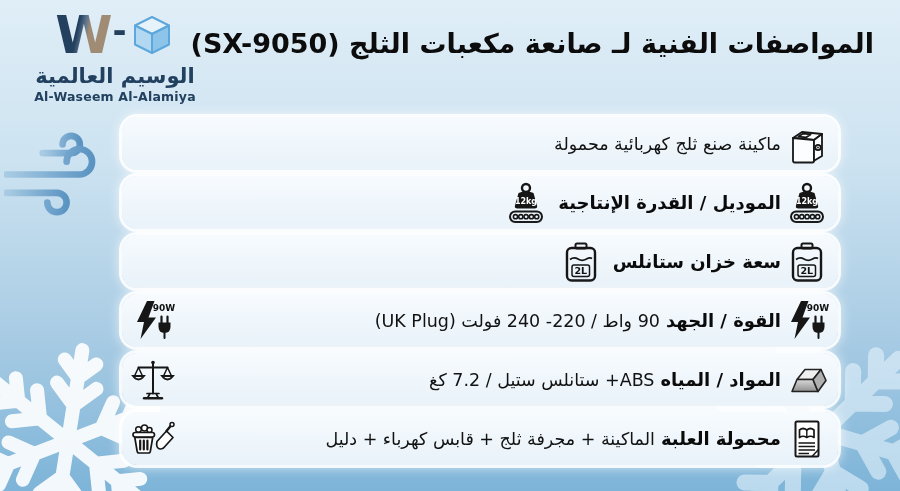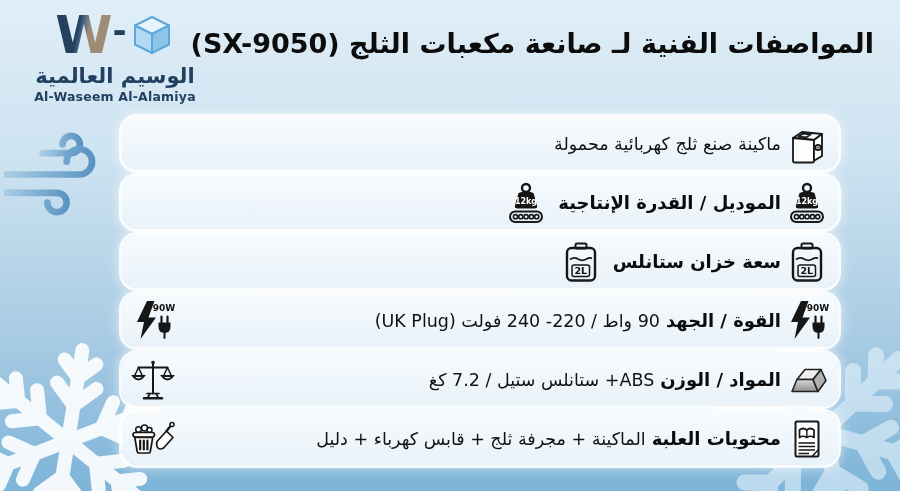--- a/index.html
+++ b/index.html
@@ -220,21 +220,21 @@
                 <stop offset="1" stop-color="#8f8f8f"></stop>
           </linearGradient>
             </defs>
           <g stroke="#222222" stroke-width="1.6" stroke-linejoin="round">
             <path d="M12 22.5 L20 12.5 L36 12.5 L28 22.5 Z" fill="#efefef"></path>
             <path d="M7 34.5 L12 22.5 H28 L33 34.5 Z" fill="url(#ing)"></path>
             <path d="M33 34.5 L28 22.5 L36 12.5 L41 23.5 Z" fill="#b0b0b0"></path>
           </g>
         </svg>
       </div>
-      <div class="row-label">المواد / الوزن</div>
+      <div class="row-label">المواد / المياه</div>
       <div class="row-value">ABS+ ستانلس ستيل / 7.2 كغ</div>
       <div class="icon-cell">
         <svg class="ic" width="44" height="46" viewBox="0 0 44 46">
           <g fill="none" stroke="#161616" stroke-linecap="round">
             <path d="M22 7 V36.5" stroke-width="2"></path>
             <path d="M7.5 10.5 H36.5" stroke-width="2"></path>
             <path d="M7.5 10.5 L3.5 19 M7.5 10.5 L11.5 19" stroke-width="1.5"></path>
             <path d="M2 19 Q7.5 26 13 19 Z" stroke-width="1.8"></path>
             <path d="M36.5 10.5 L32.5 19 M36.5 10.5 L40.5 19" stroke-width="1.5"></path>
             <path d="M31 19 Q36.5 26 42 19 Z" stroke-width="1.8"></path>
@@ -251,21 +251,21 @@
         <svg class="ic" width="44" height="46" viewBox="0 0 44 46">
           <g fill="#ffffff" stroke="#161616" stroke-linejoin="round">
             <rect x="10.5" y="5.5" width="23" height="35" rx="1.5" stroke-width="2"></rect>
             <path d="M14.5 14 Q18 11 21.8 14 Q25.5 11 29 14 V21.5 Q25.5 19 21.8 21.5 Q18 19 14.5 21.5 Z" fill="none" stroke-width="1.7"></path>
             <path d="M21.8 13.5 V21" fill="none" stroke-width="1.4"></path>
             <path d="M13.5 27 H30 M13.5 30.5 H30 M13.5 34 H30 M13.5 37.5 H24" fill="none" stroke-width="1.6"></path>
             <path d="M33.5 33.5 L27 40.5" fill="none" stroke-width="1.4"></path>
           </g>
         </svg>
       </div>
-      <div class="row-label">محتويات العلبة</div>
+      <div class="row-label">محمولة العلبة</div>
       <div class="row-value">الماكينة + مجرفة ثلج + قابس كهرباء + دليل</div>
       <div class="icon-cell">
         <svg class="ic" width="46" height="46" viewBox="0 0 46 46">
           <g fill="#ffffff" stroke="#161616" stroke-linejoin="round" stroke-linecap="round">
             <circle cx="8.5" cy="13.5" r="2.8" stroke-width="1.5"></circle>
             <circle cx="14.5" cy="12" r="3" stroke-width="1.5"></circle>
             <circle cx="19.5" cy="14" r="2.5" stroke-width="1.5"></circle>
             <rect x="3" y="16.5" width="21.5" height="4.5" rx="2.2" stroke-width="1.7"></rect>
             <path d="M4.8 21.5 H22.7 L20.3 35.5 Q20 37 18.5 37 H9 Q7.5 37 7.2 35.5 Z" stroke-width="1.7"></path>
             <path d="M10.2 24.5 V33.5 M13.8 24.5 V33.5 M17.4 24.5 V33.5" fill="none" stroke-width="2.2"></path>

